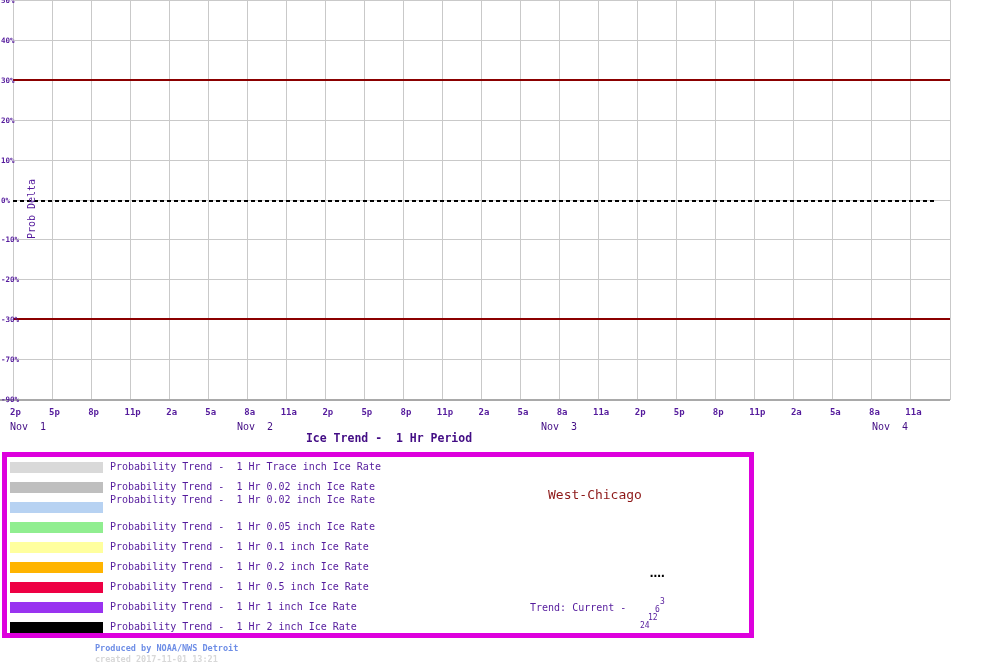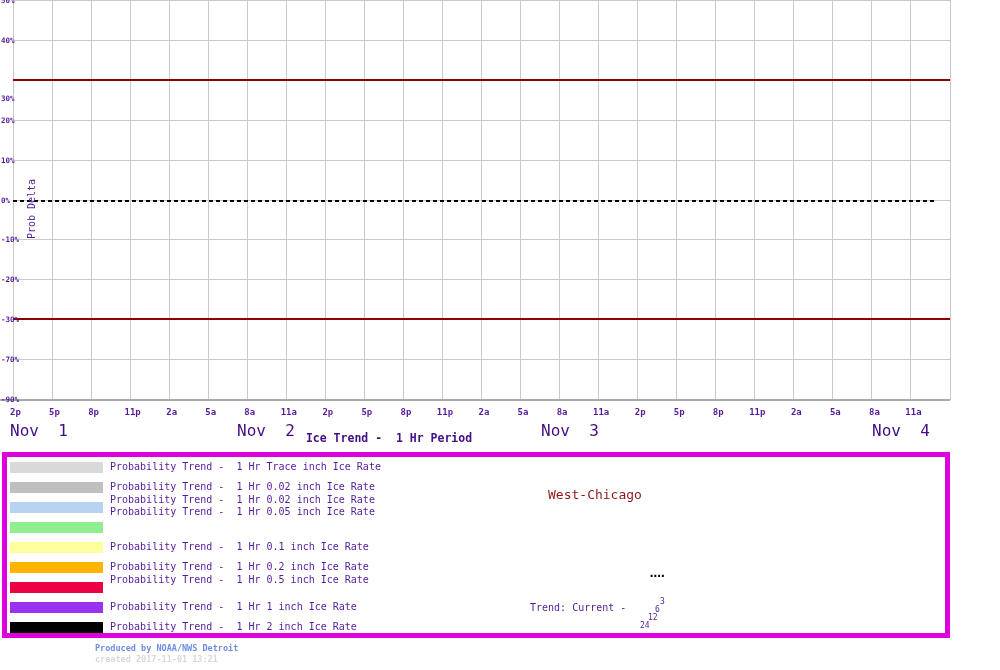--- a/index.html
+++ b/index.html
@@ -9,27 +9,27 @@
   .vline{position:absolute;top:0;width:1px;height:400px;background:#c9c9c9;}
   .hline{position:absolute;left:13px;width:937px;height:1px;background:#c9c9c9;}
   .refline{position:absolute;left:13px;width:937px;height:2px;}
   .dashline{position:absolute;left:13px;width:923px;height:2px;
             background:repeating-linear-gradient(90deg,#000 0 4px,transparent 4px 7px);}
   .xaxis{position:absolute;left:0;top:399px;width:950px;height:2px;background:#a9a9a9;}
   .ylab{position:absolute;left:1px;transform:translateY(-50%);font-size:7.5px;font-weight:bold;
         color:#541a9c;white-space:pre;}
   .xlab{position:absolute;top:407px;transform:translateX(-50%);font-size:9px;font-weight:bold;
         color:#541a9c;}
-  .daylab{position:absolute;top:421px;font-size:16px;color:#430d85;white-space:pre;}
+  .daylab{position:absolute;top:421px;font-size:10px;color:#430d85;white-space:pre;}
   #chart-title{position:absolute;top:431px;left:389px;transform:translateX(-50%);
         font-size:11.5px;font-weight:bold;color:#430d85;white-space:pre;}
   #ylabel{position:absolute;left:31px;top:209px;transform:translate(-50%,-50%) rotate(-90deg);
         font-size:10px;color:#541a9c;white-space:nowrap;}
   
-  #legend{position:absolute;left:2px;top:452px;width:948px;height:186px;box-sizing:border-box;
+  #legend{position:absolute;left:2px;top:452px;width:752px;height:186px;box-sizing:border-box;
         border:5px solid #dd00dd;background:#fff;}
   .lrow-swatch{position:absolute;left:3px;width:93px;height:11px;}
   .lrow-label{position:absolute;left:103px;font-size:10px;color:#541a9c;white-space:pre;
         line-height:13px;}
   #location{position:absolute;left:541px;top:30px;font-size:13px;color:#8d1717;}
   #trend-dots{position:absolute;left:641px;top:110px;font-size:12px;font-weight:bold;color:#000;
         letter-spacing:-3.5px;line-height:12px;}
   #trend-label{position:absolute;left:523px;top:145px;font-size:10px;color:#541a9c;white-space:pre;}
   .trend-hour{position:absolute;font-size:8px;line-height:8px;color:#541a9c;}
   
@@ -77,21 +77,21 @@
       <div class="hline" style="top: 279px;"></div>
       <div class="hline" style="top: 319px;"></div>
       <div class="hline" style="top: 359px;"></div>
       <div class="hline" style="top: 399px;"></div>
       <div class="refline" style="top: 79px; background: rgb(139, 0, 0);"></div>
       <div class="refline" style="top: 318px; background: rgb(139, 0, 0);"></div>
       <div class="dashline" style="top: 200px;"></div>
       <div class="xaxis"></div>
       <div class="ylab" style="top: 0px;">50%</div>
       <div class="ylab" style="top: 40px;">40%</div>
-      <div class="ylab" style="top: 80px; margin-top: 18px;">30%</div>
+      <div class="ylab" style="top: 80px;">30%</div>
       <div class="ylab" style="top: 120px;">20%</div>
       <div class="ylab" style="top: 160px;">10%</div>
       <div class="ylab" style="top: 200px;">0%</div>
       <div class="ylab" style="top: 239px;">-10%</div>
       <div class="ylab" style="top: 279px;">-20%</div>
       <div class="ylab" style="top: 319px;">-30%</div>
       <div class="ylab" style="top: 359px;">-70%</div>
       <div class="ylab" style="top: 399px;">-90%</div>
       <div class="xlab" style="left: 15.5px;">2p</div>
       <div class="xlab" style="left: 54.5417px;">5p</div>
@@ -128,27 +128,27 @@
 
   <div id="legend">
     <div id="legend-rows">
         <div class="lrow-swatch" style="top: 5px; background: rgb(217, 217, 217);"></div>
         <div class="lrow-label" style="top: 3px;">Probability Trend -  1 Hr Trace inch Ice Rate</div>
         <div class="lrow-swatch" style="top: 25px; background: rgb(191, 191, 191);"></div>
         <div class="lrow-label" style="top: 23px;">Probability Trend -  1 Hr 0.02 inch Ice Rate</div>
         <div class="lrow-swatch" style="top: 45px; background: rgb(183, 210, 242);"></div>
         <div class="lrow-label" style="top: 36px;">Probability Trend -  1 Hr 0.02 inch Ice Rate</div>
         <div class="lrow-swatch" style="top: 65px; background: rgb(144, 238, 144);"></div>
-        <div class="lrow-label" style="top: 48px;">Probability Trend -  1 Hr 0.05 inch Ice Rate</div>
+        <div class="lrow-label" style="top: 63px;">Probability Trend -  1 Hr 0.05 inch Ice Rate</div>
         <div class="lrow-swatch" style="top: 85px; background: rgb(255, 255, 158);"></div>
         <div class="lrow-label" style="top: 83px;">Probability Trend -  1 Hr 0.1 inch Ice Rate</div>
         <div class="lrow-swatch" style="top: 105px; background: rgb(255, 180, 0);"></div>
         <div class="lrow-label" style="top: 103px;">Probability Trend -  1 Hr 0.2 inch Ice Rate</div>
         <div class="lrow-swatch" style="top: 125px; background: rgb(238, 0, 68);"></div>
-        <div class="lrow-label" style="top: 116px;">Probability Trend -  1 Hr 0.5 inch Ice Rate</div>
+        <div class="lrow-label" style="top: 123px;">Probability Trend -  1 Hr 0.5 inch Ice Rate</div>
         <div class="lrow-swatch" style="top: 145px; background: rgb(153, 51, 240);"></div>
         <div class="lrow-label" style="top: 143px;">Probability Trend -  1 Hr 1 inch Ice Rate</div>
         <div class="lrow-swatch" style="top: 165px; background: rgb(0, 0, 0);"></div>
         <div class="lrow-label" style="top: 163px; text-align: right;">Probability Trend -  1 Hr 2 inch Ice Rate</div>
       </div>
     <div id="location">West-Chicago</div>
     <div id="trend-dots">....</div>
     <div id="trend-label">Trend: Current -</div>
     <div id="trend-hours">
         <div class="trend-hour" style="left: 653px; top: 141px;">3</div>

